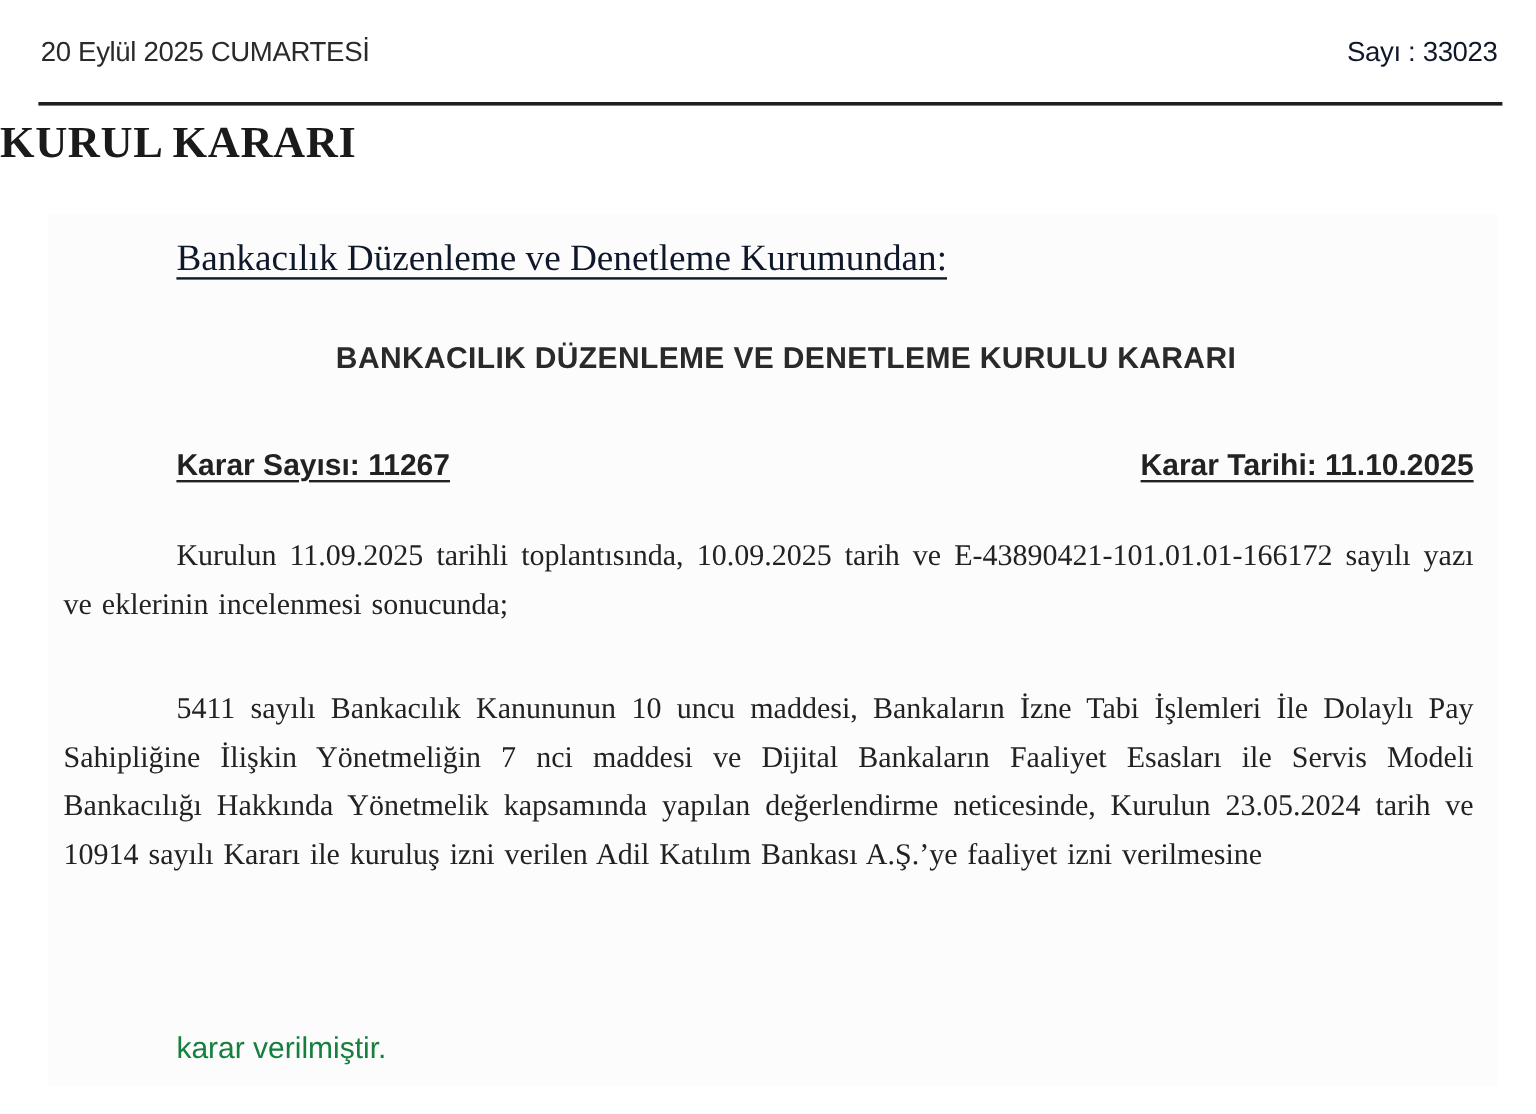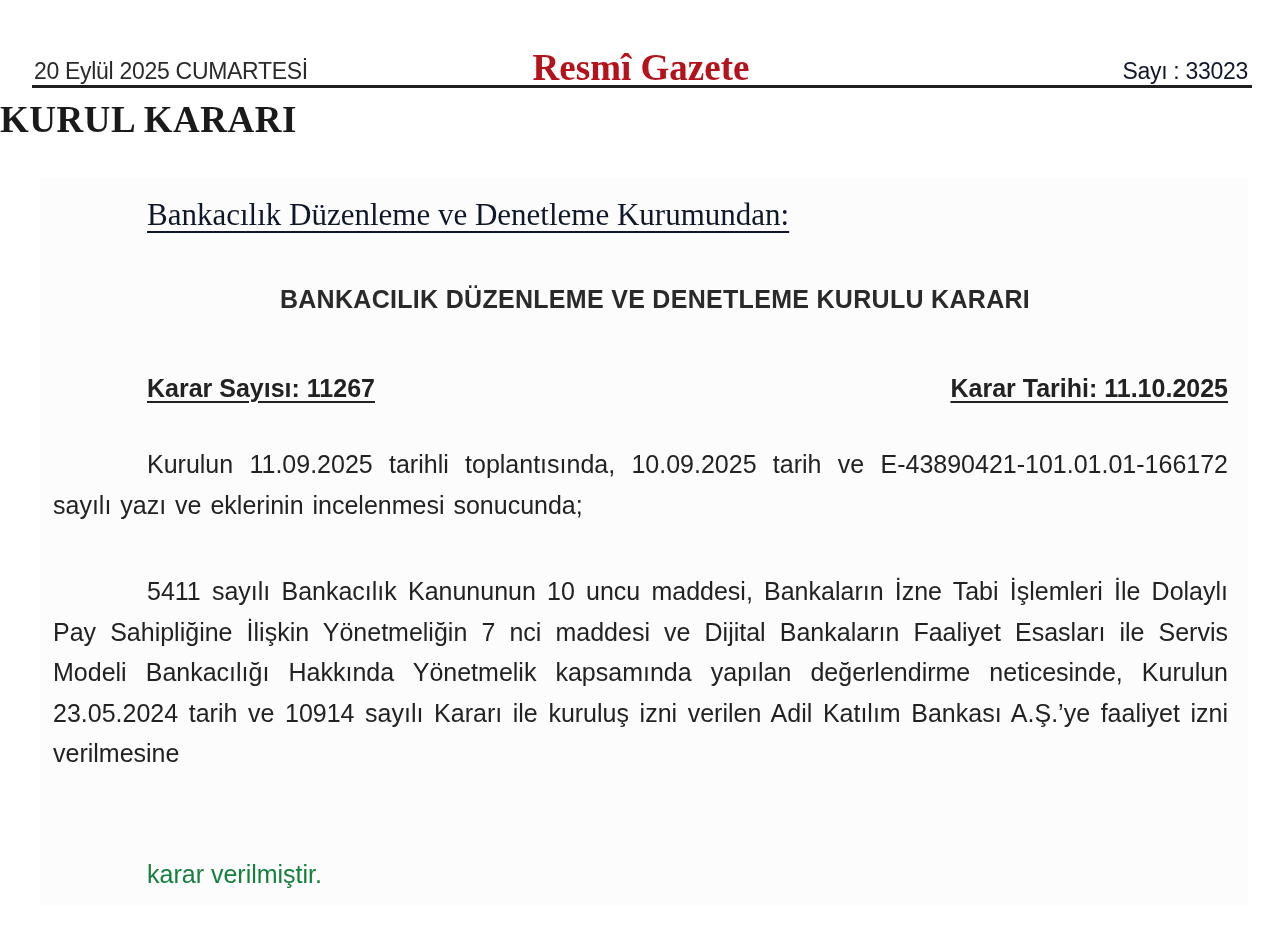--- a/index.html
+++ b/index.html
@@ -1,20 +1,20 @@
 <!DOCTYPE html>
 <html><head>
 <meta charset="utf-8">
 <style>
   html, body { margin: 0; padding: 0; }
   body {
     width: 1280px; height: 928px; background: #ffffff; position: relative; overflow: hidden;
     font-family: "Liberation Sans", sans-serif; color: #1a1a1a;
   }
-  .masthead { position: absolute; left: 32px; top: 44px; width: 1218px; height: 50px; }
+  .masthead { position: absolute; left: 32px; top: 16px; width: 1218px; height: 50px; }
   .mh-date { position: absolute; left: 2px; top: 14px; font-size: 23px; color: #2a2a2a; letter-spacing: -0.3px; }
   .mh-title { position: absolute; left: 0; right: 0; top: 2px; text-align: center;
     font-family: "Liberation Serif", serif; font-weight: bold; font-size: 37px; color: #b5121b; }
   .mh-issue { position: absolute; right: 2px; top: 14px; font-size: 23px; color: #0f172a; letter-spacing: -0.3px; }
   .mh-rule { position: absolute; left: 32px; top: 85px; width: 1220px; height: 3px; background: #1f1f1f; }
   .section-title { position: absolute; left: 0; width: 1280px; top: 98px; text-align: left;
     font-family: "Liberation Serif", serif; font-weight: bold; font-size: 37px; color: #1a1a1a; letter-spacing: 0.5px; }
 
   .scan { position: absolute; left: 40px; top: 178px; width: 1208px; height: 727px; background: #fcfcfc; }
 
@@ -24,31 +24,30 @@
   .decision-heading { position: absolute; left: 0; width: 1310px; top: 285px; text-align: center;
     font-weight: bold; font-size: 25px; color: #2a2a2a; letter-spacing: 0.3px; }
 
   .meta-left, .meta-right { position: absolute; top: 374px; font-weight: bold; font-size: 25px; color: #222;
     text-decoration: underline; text-decoration-thickness: 2px; text-underline-offset: 4px; text-align: center; }
   .meta-left { left: 147px; }
   .meta-right { right: 52px; }
 
   .body-text { position: absolute; left: 53px; width: 1175px; font-size: 25px; line-height: 40.5px;
     color: #222; text-align: justify; word-spacing: 2px; }
-  .body-text p { margin: 0; text-indent: 94px; text-align-last: left; }
+  .body-text p { margin: 0; text-indent: 94px; text-align-last: left; font-family: Liberation Serif, serif; }
   .para1 { top: 444px; }
   .para2 { top: 571px; }
   .closing { position: absolute; left: 147px; top: 860px; font-size: 25px; color: #15803d; }
 </style>
 </head>
 <body>
 
 <div class="masthead">
   <span class="mh-date">20 Eylül 2025 CUMARTESİ</span>
-  <div class="mh-title">Resmî Gazete</div>
   <span class="mh-issue">Sayı : 33023</span>
 </div>
 <div class="mh-rule"></div>
 <div class="section-title">KURUL KARARI</div>
 
 <div class="scan"></div>
 
 <div class="institution">Bankacılık Düzenleme ve Denetleme Kurumundan:</div>
 <div class="decision-heading">BANKACILIK DÜZENLEME VE DENETLEME KURULU KARARI</div>
 

